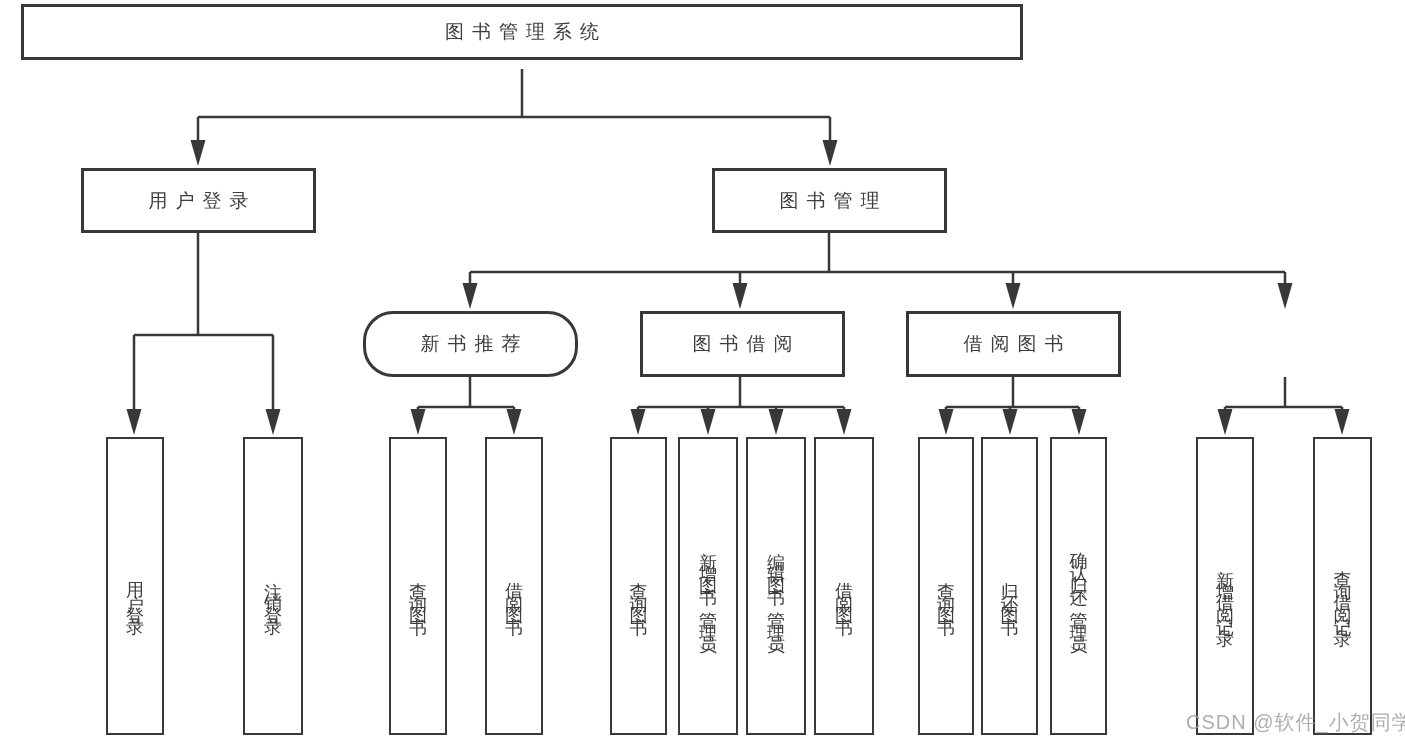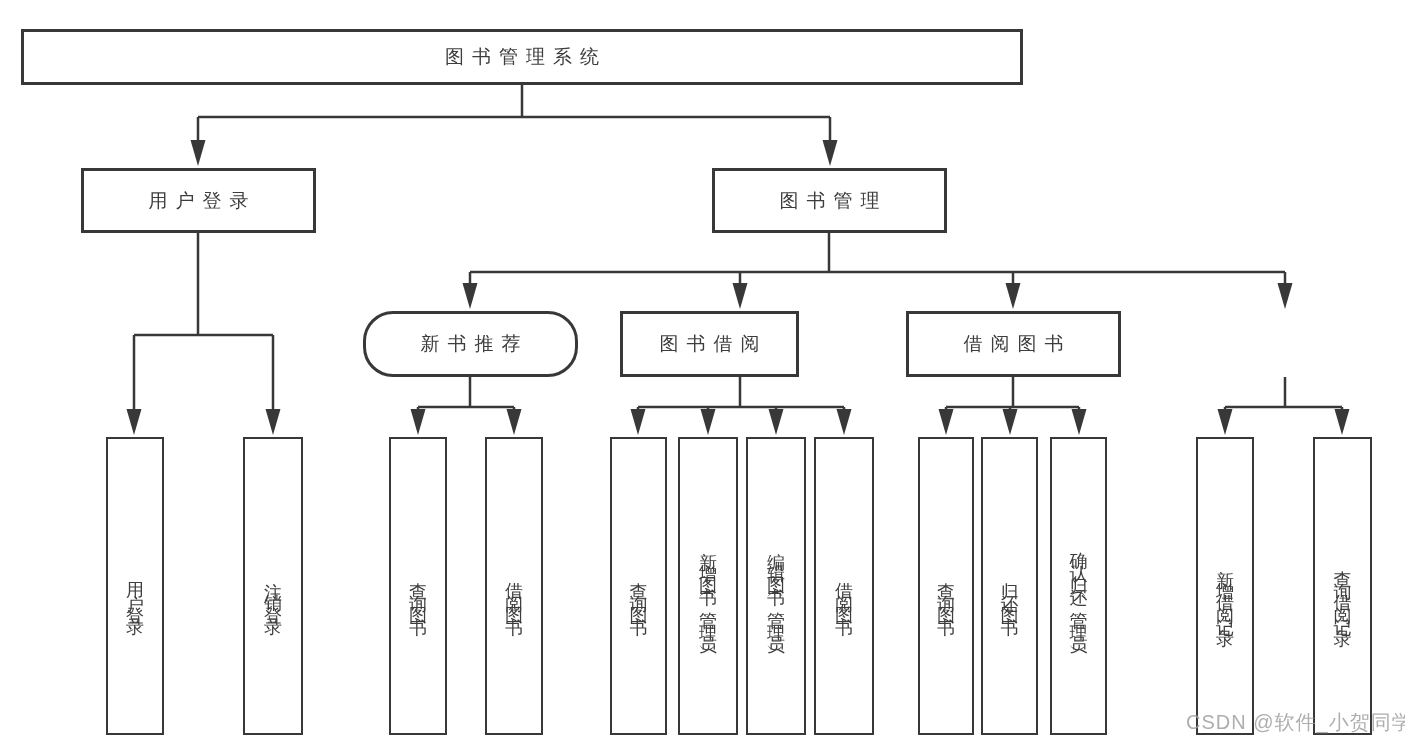--- a/index.html
+++ b/index.html
@@ -97,35 +97,35 @@
       <polygon points="768.5,409 783.5,409 776,435"></polygon>
       <polygon points="836.5,409 851.5,409 844,435"></polygon>
       <polygon points="938.5,409 953.5,409 946,435"></polygon>
       <polygon points="1002.5,409 1017.5,409 1010,435"></polygon>
       <polygon points="1071.5,409 1086.5,409 1079,435"></polygon>
       <polygon points="1217.5,409 1232.5,409 1225,435"></polygon>
       <polygon points="1334.5,409 1349.5,409 1342,435"></polygon>
     </g>
   </svg>
 
-  <div class="box h" style="left:21px; top:29px; width:1002px; height:56px;">
+  <div class="box h" style="left:21px; top:4px; width:1002px; height:56px;">
     <span>图书管理系统</span>
   </div>
 
   <div class="box h" style="left:81px; top:168px; width:235px; height:65px;">
     <span>用户登录</span>
   </div>
   <div class="box h" style="left:712px; top:168px; width:235px; height:65px;">
     <span>图书管理</span>
   </div>
 
   <div class="box h" style="left:363px; top:311px; width:215px; height:66px;border-radius:30px;">
     <span>新书推荐</span>
   </div>
-  <div class="box h" style="left:620px; top:311px; width:179px; height:66px;justify-content:center;">
+  <div class="box h" style="left:640px; top:311px; width:205px; height:66px;justify-content:center;">
     <span>图书借阅</span>
   </div>
   <div class="box h" style="left:906px; top:311px; width:215px; height:66px;">
     <span>借阅图书</span>
   </div>
 
   <div class="box leaf" style="left:106px; width:58px;">
     <span>用户登录</span>
   </div>
   <div class="box leaf" style="left:243px; width:60px;">

